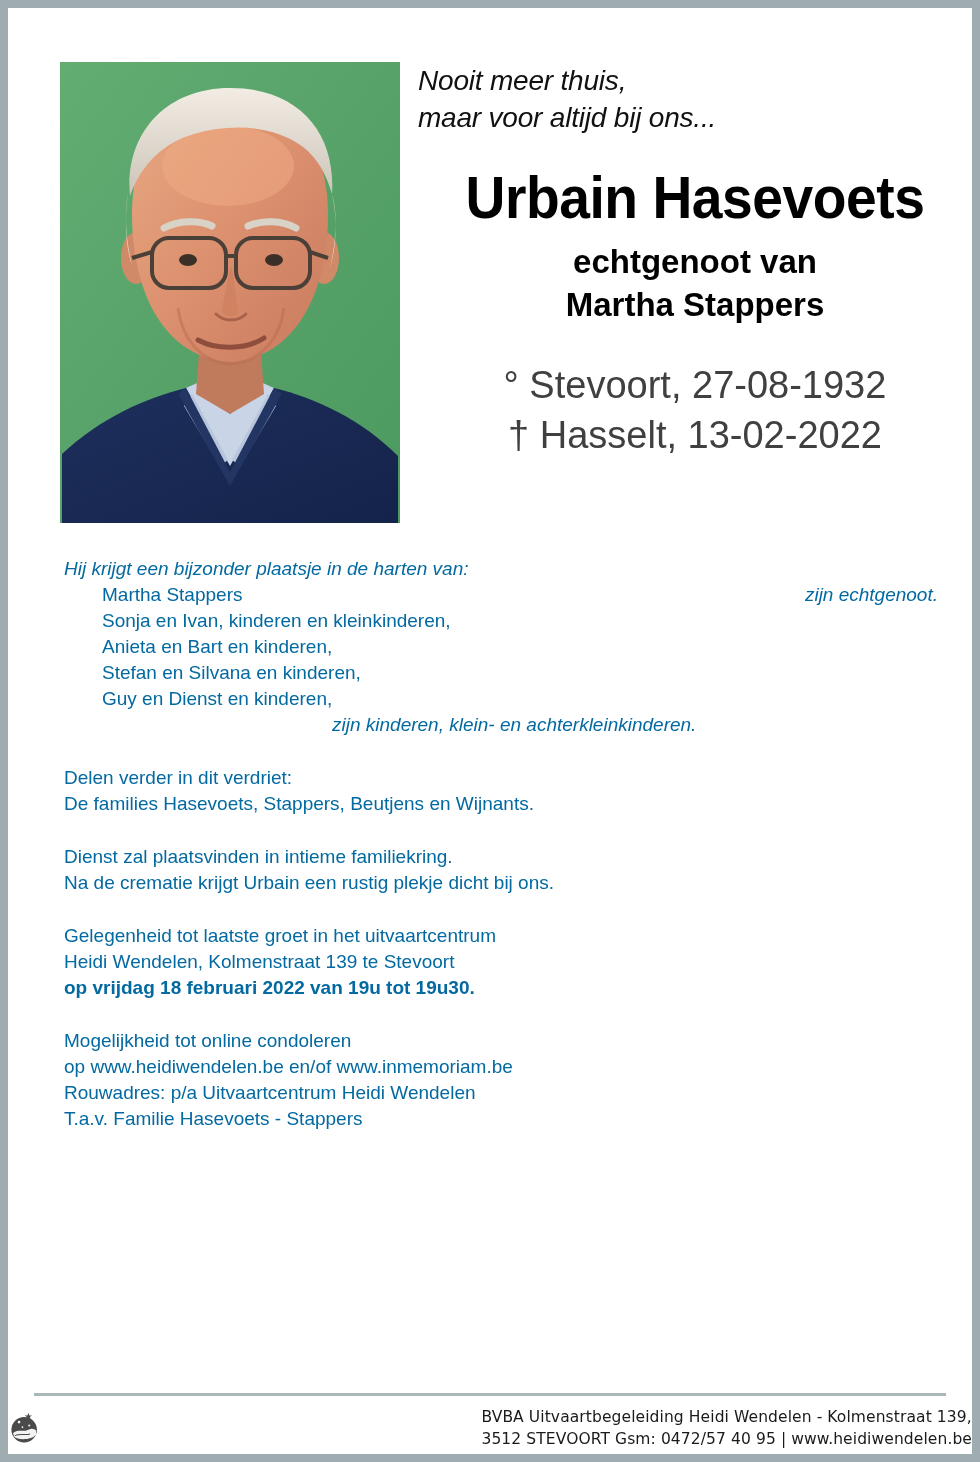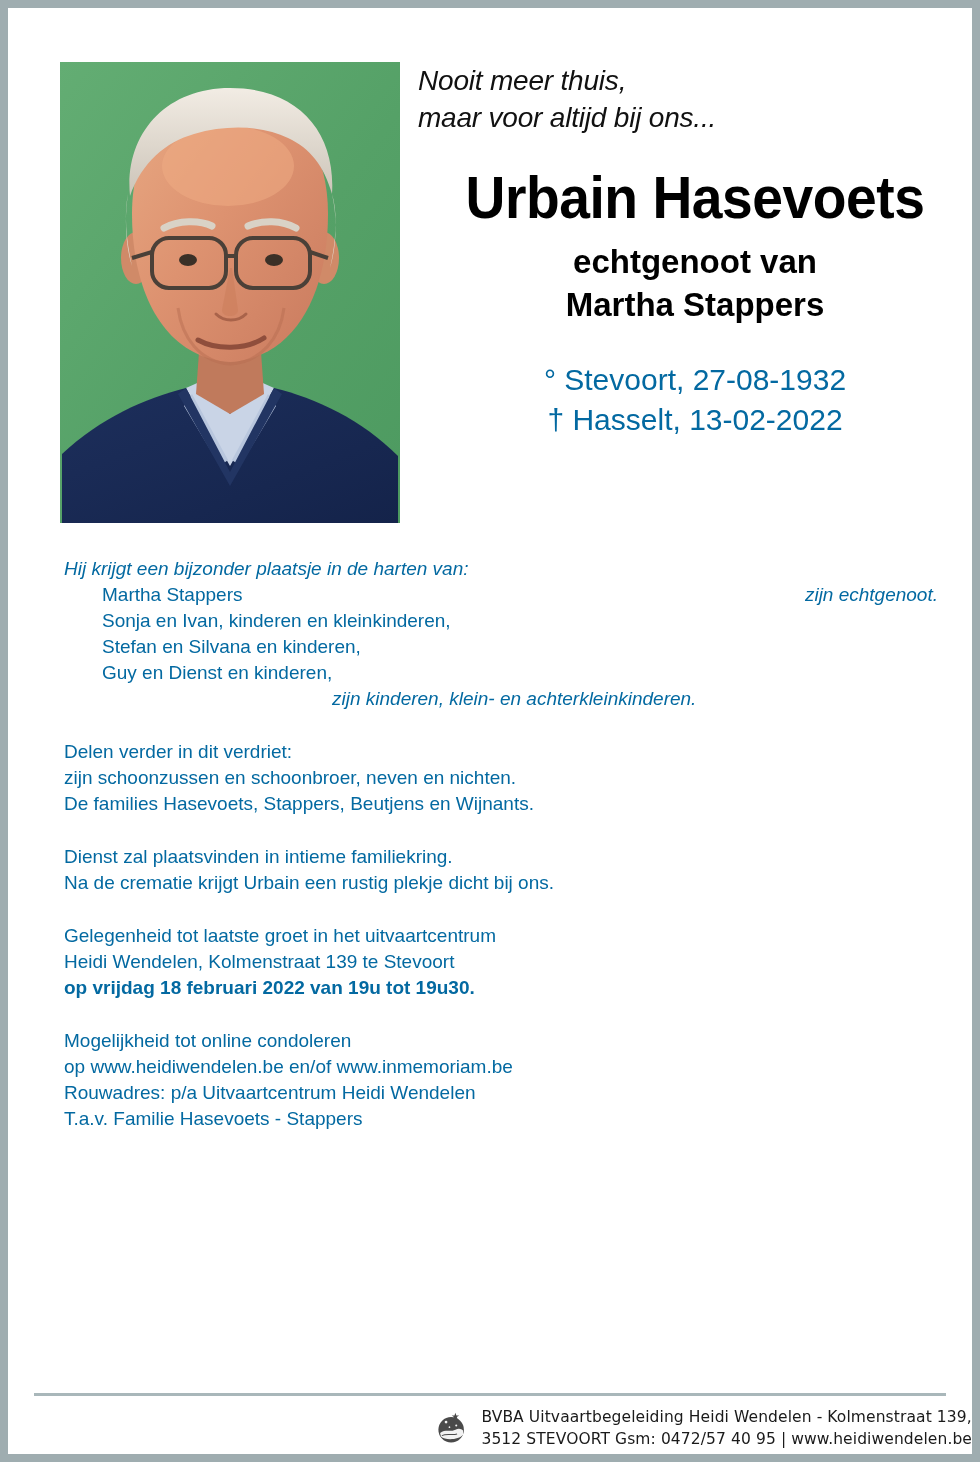--- a/index.html
+++ b/index.html
@@ -75,23 +75,23 @@
     text-align: center;
     font-weight: bold;
     font-size: 33px;
     line-height: 1.28;
     color: #000;
     margin-top: 12px;
   }
 
   .dates-block {
     text-align: center;
-    font-size: 30px;
+    font-size: 38px;
     line-height: 1.33;
-    color: #0369a1;
+    color: #404040;
     margin-top: 34px;
   }
 
   
   .body-text {
     position: absolute;
     left: 56px;
     top: 548px;
     width: 880px;
     font-size: 19px;
@@ -129,21 +129,21 @@
     height: 3px;
     background: #a9b7ba;
   }
 
   .footer {
     position: absolute;
     left: 0;
     top: 1398px;
     width: 964px;
     display: flex;
-    justify-content: flex-end;
+    justify-content: space-between;
     align-items: center;
   }
 
   .footer-logo {
     width: 34px;
     height: 34px;
     margin-right: 12px;
     flex: none;
   }
 
@@ -254,28 +254,28 @@
 
   <div class="body-text">
 
     <div class="para">
       <div class="line italic">Hij krijgt een bijzonder plaatsje in de harten van:</div>
       <div class="rel-row">
         <span>Martha Stappers</span>
         <span class="italic">zijn echtgenoot.</span>
       </div>
       <div class="line indent-1">Sonja en Ivan, kinderen en kleinkinderen,</div>
+      <div class="line indent-1">Anieta en Bart en kinderen,</div>
       <div class="line indent-1">Stefan en Silvana en kinderen,</div>
       <div class="line indent-1">Guy en Dienst en kinderen,</div>
       <div class="line closing-rel">zijn kinderen, klein- en achterkleinkinderen.</div>
     </div>
 
     <div class="para">
       <div class="line">Delen verder in dit verdriet:</div>
-      <div class="line">zijn schoonzussen en schoonbroer, neven en nichten.</div>
       <div class="line">De families Hasevoets, Stappers, Beutjens en Wijnants.</div>
     </div>
 
     <div class="para">
       <div class="line">Dienst zal plaatsvinden in intieme familiekring.</div>
       <div class="line">Na de crematie krijgt Urbain een rustig plekje dicht bij ons.</div>
     </div>
 
     <div class="para">
       <div class="line">Gelegenheid tot laatste groet in het uitvaartcentrum</div>

